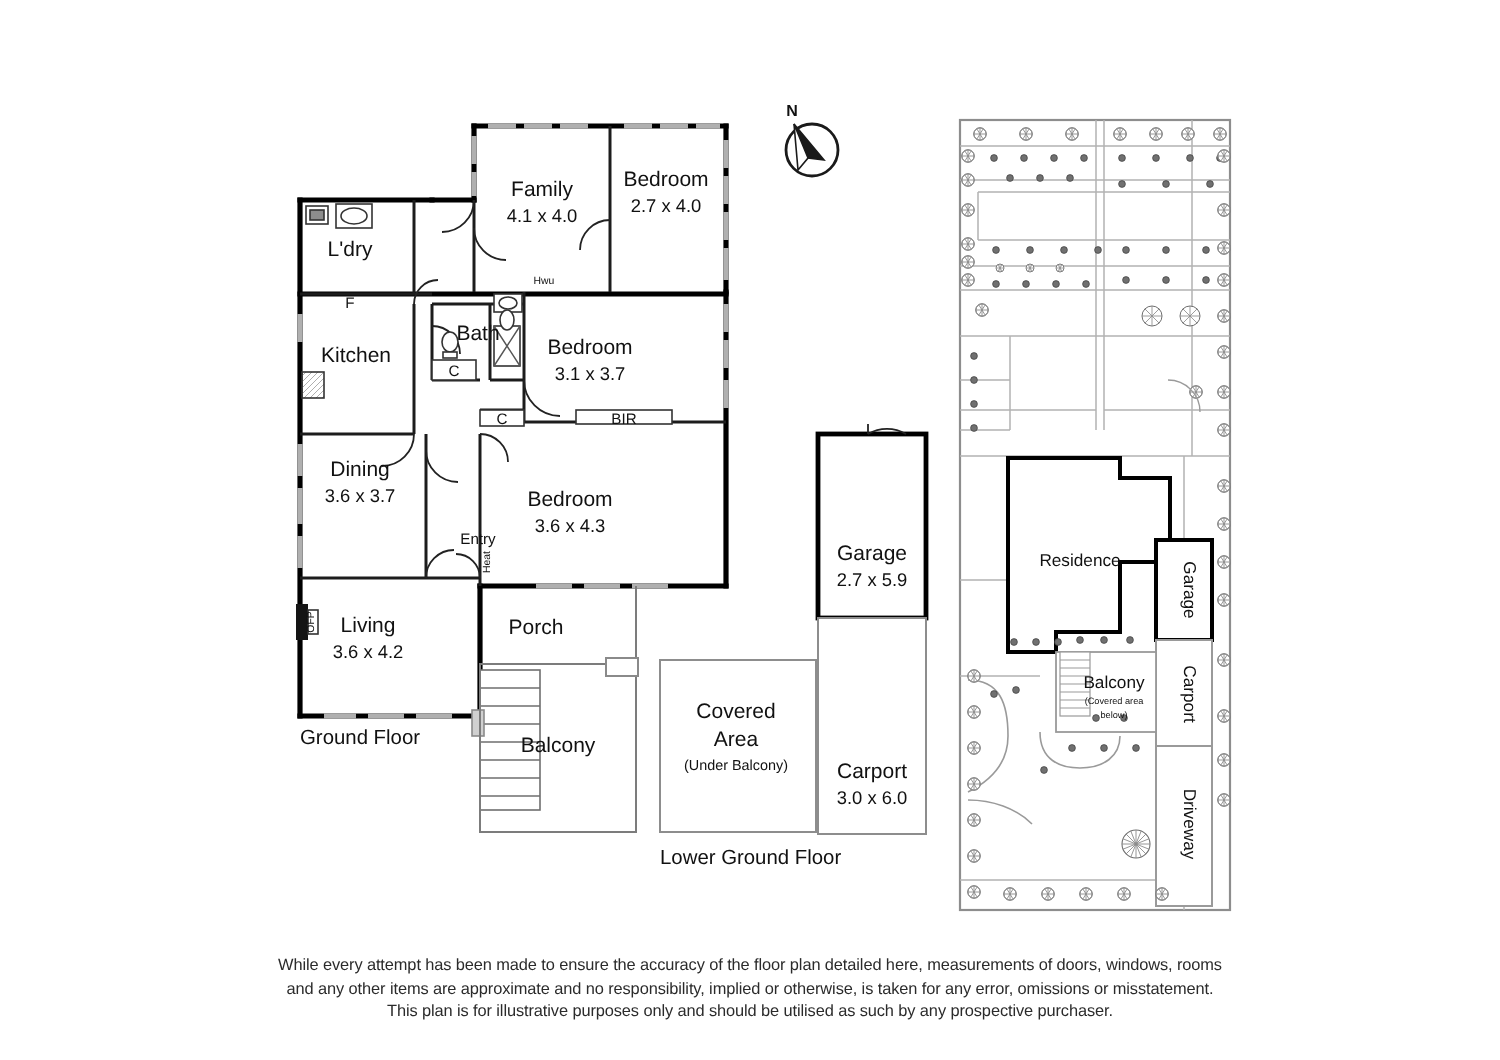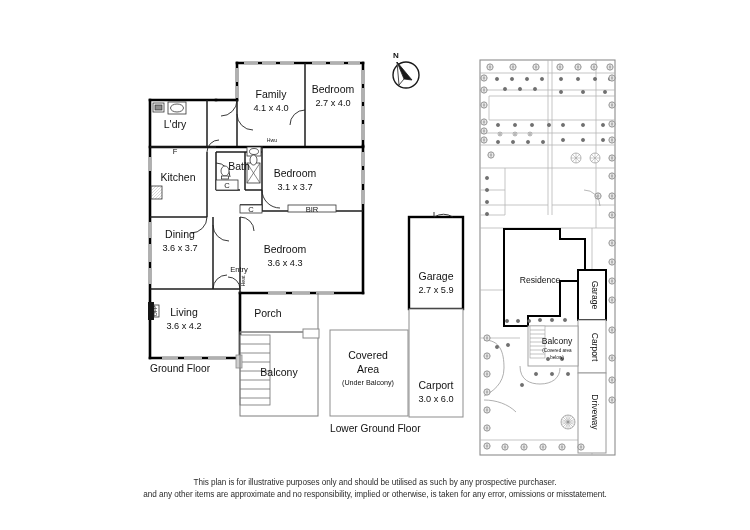--- a/index.html
+++ b/index.html
@@ -482,17 +482,18 @@
     <g>
       <circle cx="406" cy="75" r="13" fill="#ffffff" stroke="#1a1a1a" stroke-width="1.4"></circle>
       <path d="M397,62 L412,80 L404,79 Z" fill="#1a1a1a" stroke="#1a1a1a" stroke-width="0.8"></path>
       <path d="M397,62 L404,79 L399,85 Z" fill="#ffffff" stroke="#1a1a1a" stroke-width="0.8"></path>
       <text class="north-lbl" x="396" y="58">N</text>
     </g>
 
   </svg>
 
   <div class="disclaimer">
+    <div>While every attempt has been made to ensure the accuracy of the floor plan detailed here, measurements of doors, windows, rooms</div>
+    <div>and any other items are approximate and no responsibility, implied or otherwise, is taken for any error, omissions or misstatement.</div>
     <div>This plan is for illustrative purposes only and should be utilised as such by any prospective purchaser.</div>
-    <div>and any other items are approximate and no responsibility, implied or otherwise, is taken for any error, omissions or misstatement.</div>
   </div>
 
 </div>
 
 </body></html>

